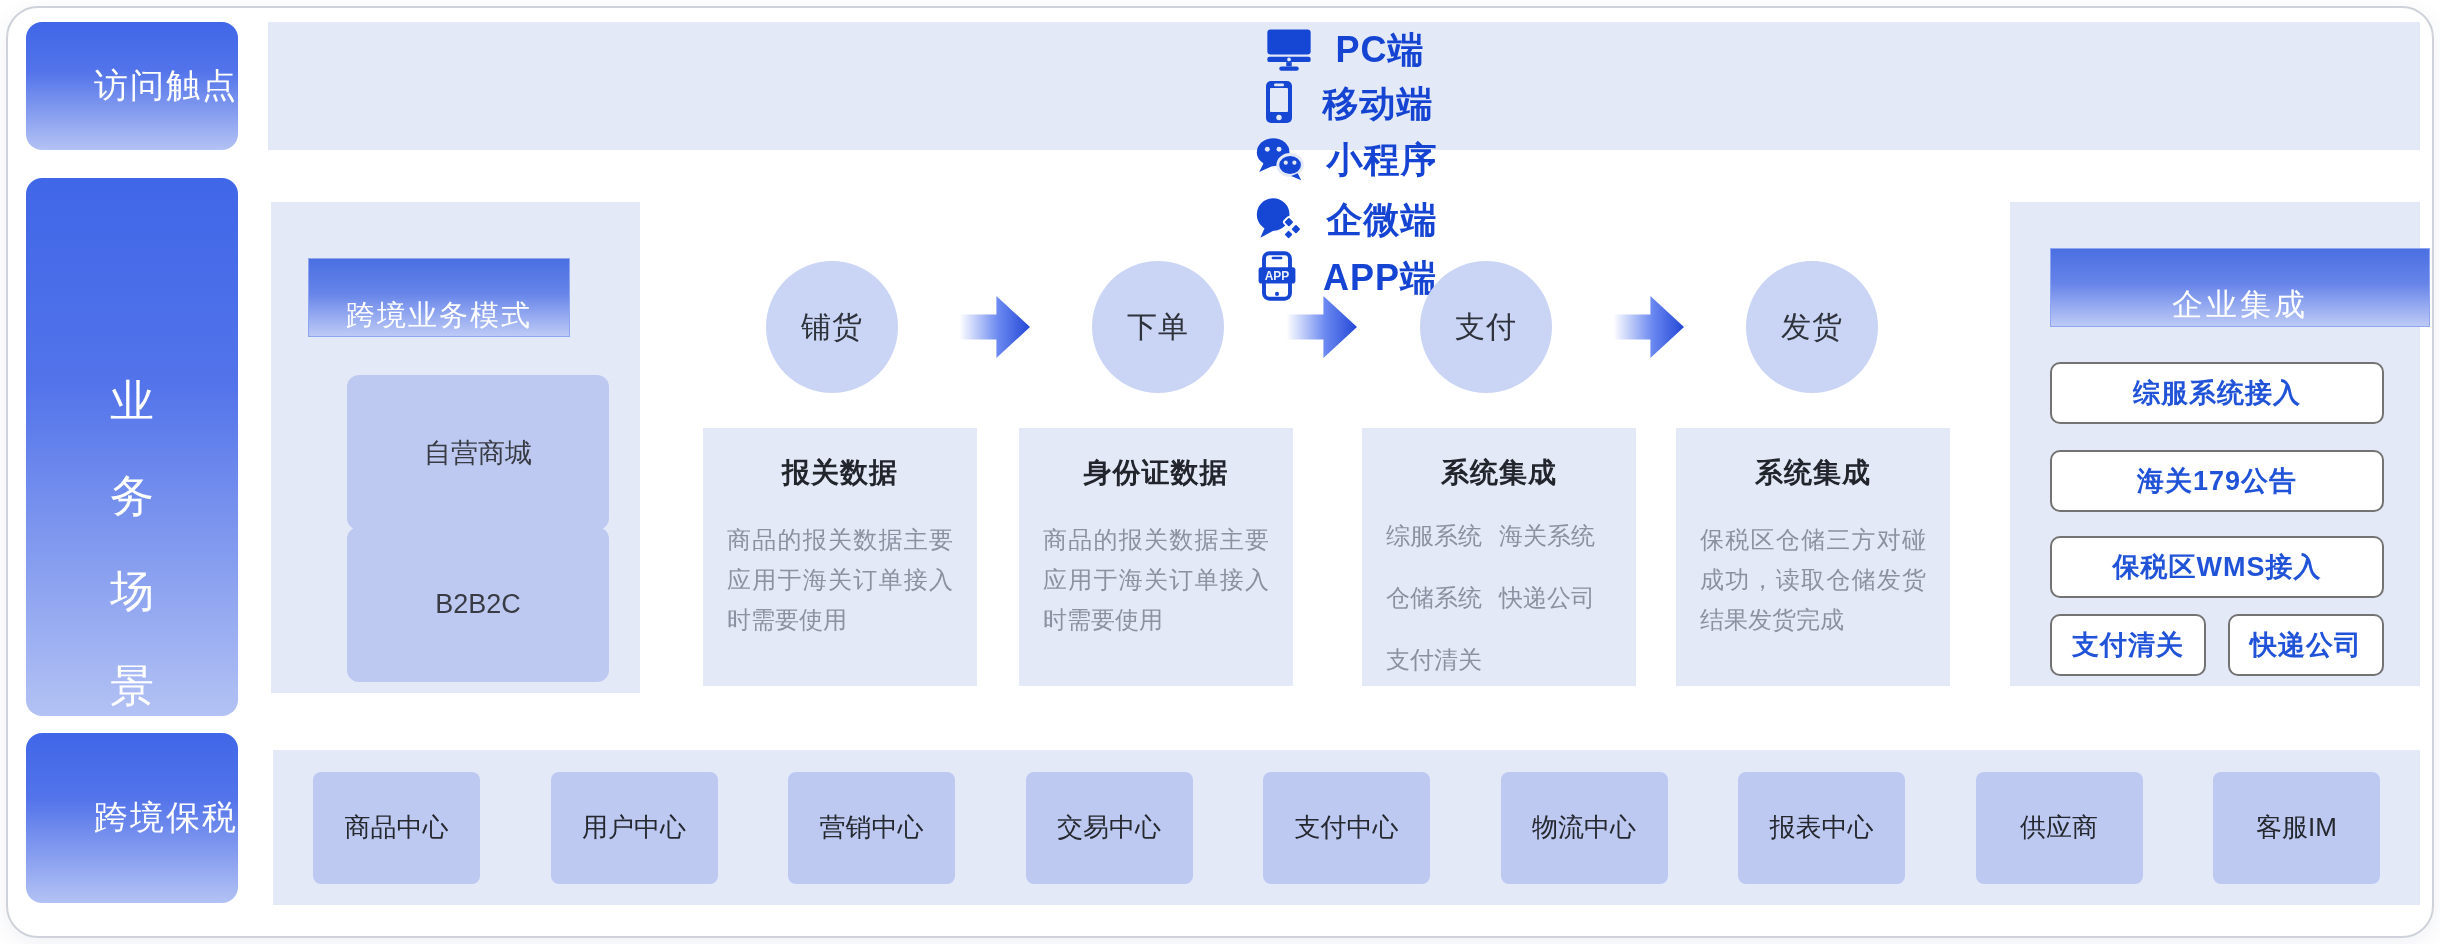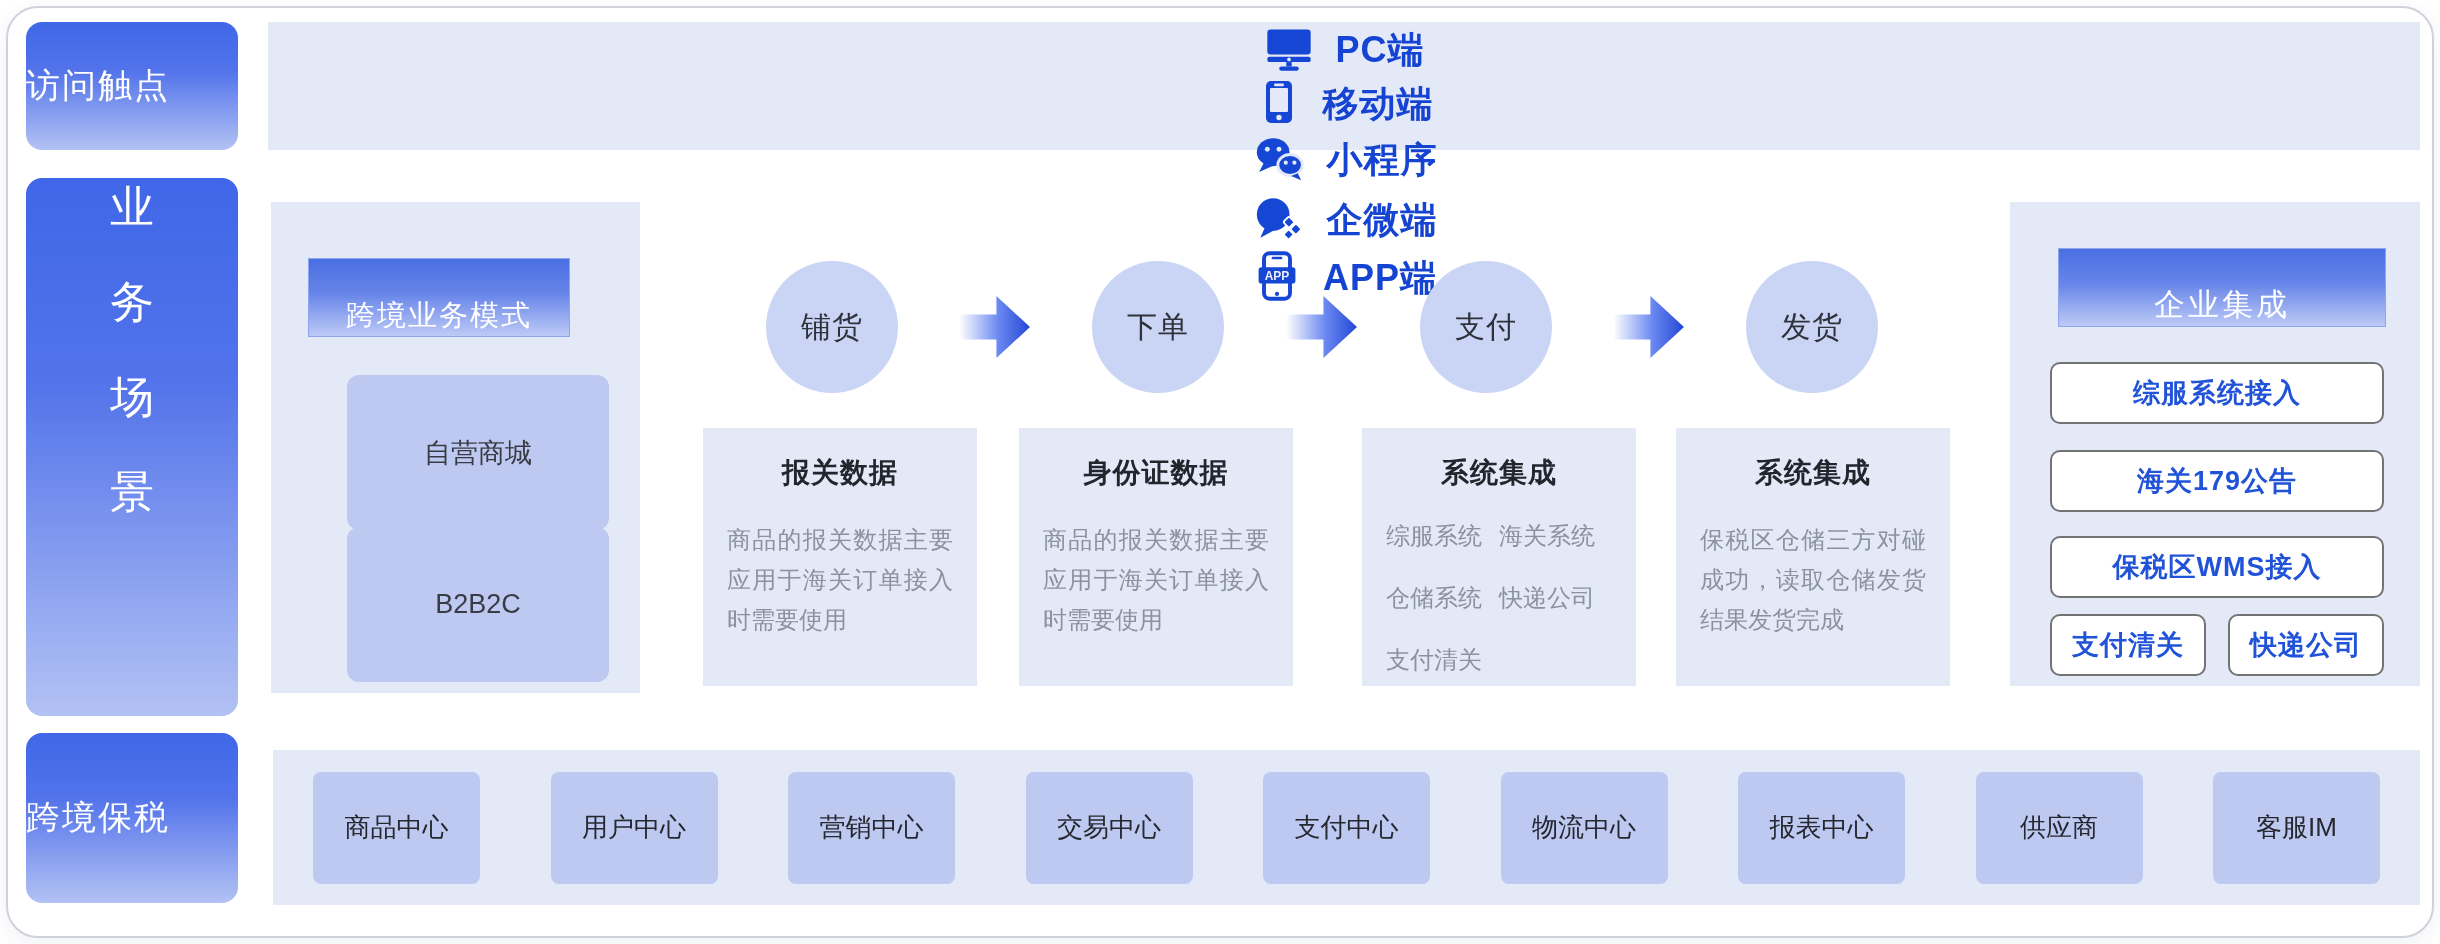--- a/index.html
+++ b/index.html
@@ -11,21 +11,21 @@
     border:2px solid #cfd2da; border-radius:32px; background:#ffffff;
     box-shadow:0 6px 22px rgba(40,60,120,0.07);
   }
 
   .abs { position:absolute; }
 
   
   .grad-box {
     background:linear-gradient(180deg,#4067e8 0%,#5273ea 38%,#b3c2f4 100%);
     border-radius:16px; color:#ffffff;
-    display:flex; align-items:center; justify-content:flex-start;
+    display:flex; align-items:center; justify-content:flex-end;
   }
   .access-box   { left:26px;  top:22px;  width:212px; height:128px; font-size:34px; letter-spacing:2px; }
   .scene-box    { left:26px;  top:178px; width:212px; height:538px; flex-direction:column; gap:36px; font-size:44px; }
   .bonded-box   { left:26px;  top:733px; width:212px; height:170px; font-size:34px; letter-spacing:2px; }
 
   
   .lav { background:#e4e9f8; }
   .top-bar    { left:268px; top:22px;  width:2152px; height:128px; display:flex; align-items:center; justify-content:space-around;flex-direction:column; }
   .mode-panel { left:271px; top:202px; width:369px;  height:491px; }
   .right-panel{ left:2010px;top:202px; width:410px;  height:484px; }
@@ -34,21 +34,21 @@
   .tp-item { display:flex; align-items:center; gap:20px; }
   .tp-label { font-size:36px; font-weight:bold; color:#1544d2; letter-spacing:1px; }
 
   
   .grad-header {
     background:linear-gradient(180deg,#4a6fe2 0%,#6785e9 45%,#bdcaf6 100%);
     border:1px solid #8ea5f0; color:#ffffff;
     display:flex; align-items:flex-end; justify-content:center;
   }
   .mode-header { left:37px; top:56px; width:262px; height:79px; font-size:29px; letter-spacing:2px; }
-  .int-header  { left:48px; top:46px; width:328px; height:79px; font-size:31px; letter-spacing:3px; }
+  .int-header  { left:40px; top:46px; width:380px; height:79px; font-size:31px; letter-spacing:3px; }
 
   .sub-box {
     background:#bdc9f1; border-radius:12px; color:#383b43; font-size:27px;
     display:flex; align-items:center; justify-content:center;
   }
   .mode-item { left:40px; width:262px; height:155px;margin-left:36px; }
 
   .circle {
     width:132px; height:132px; border-radius:50%; background:#cad5f5;
     color:#2e323b; font-size:30px; display:flex; align-items:center; justify-content:center; letter-spacing:1px;

